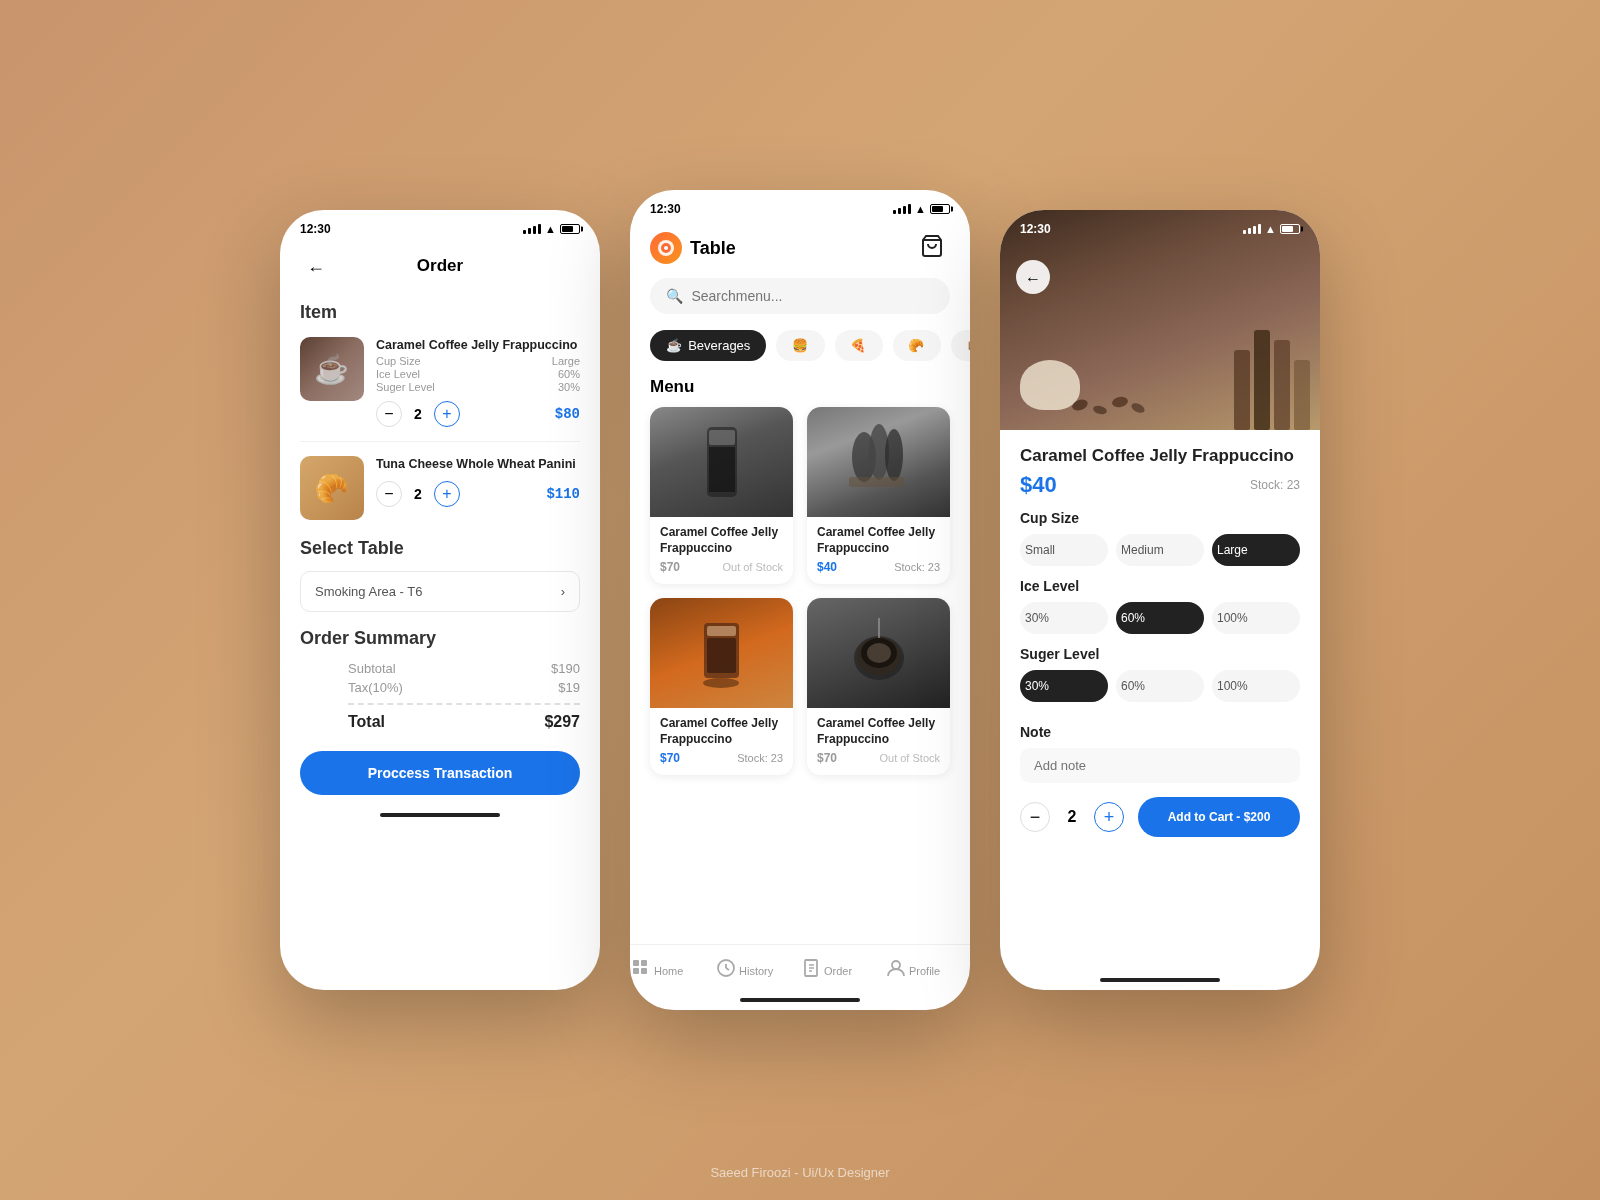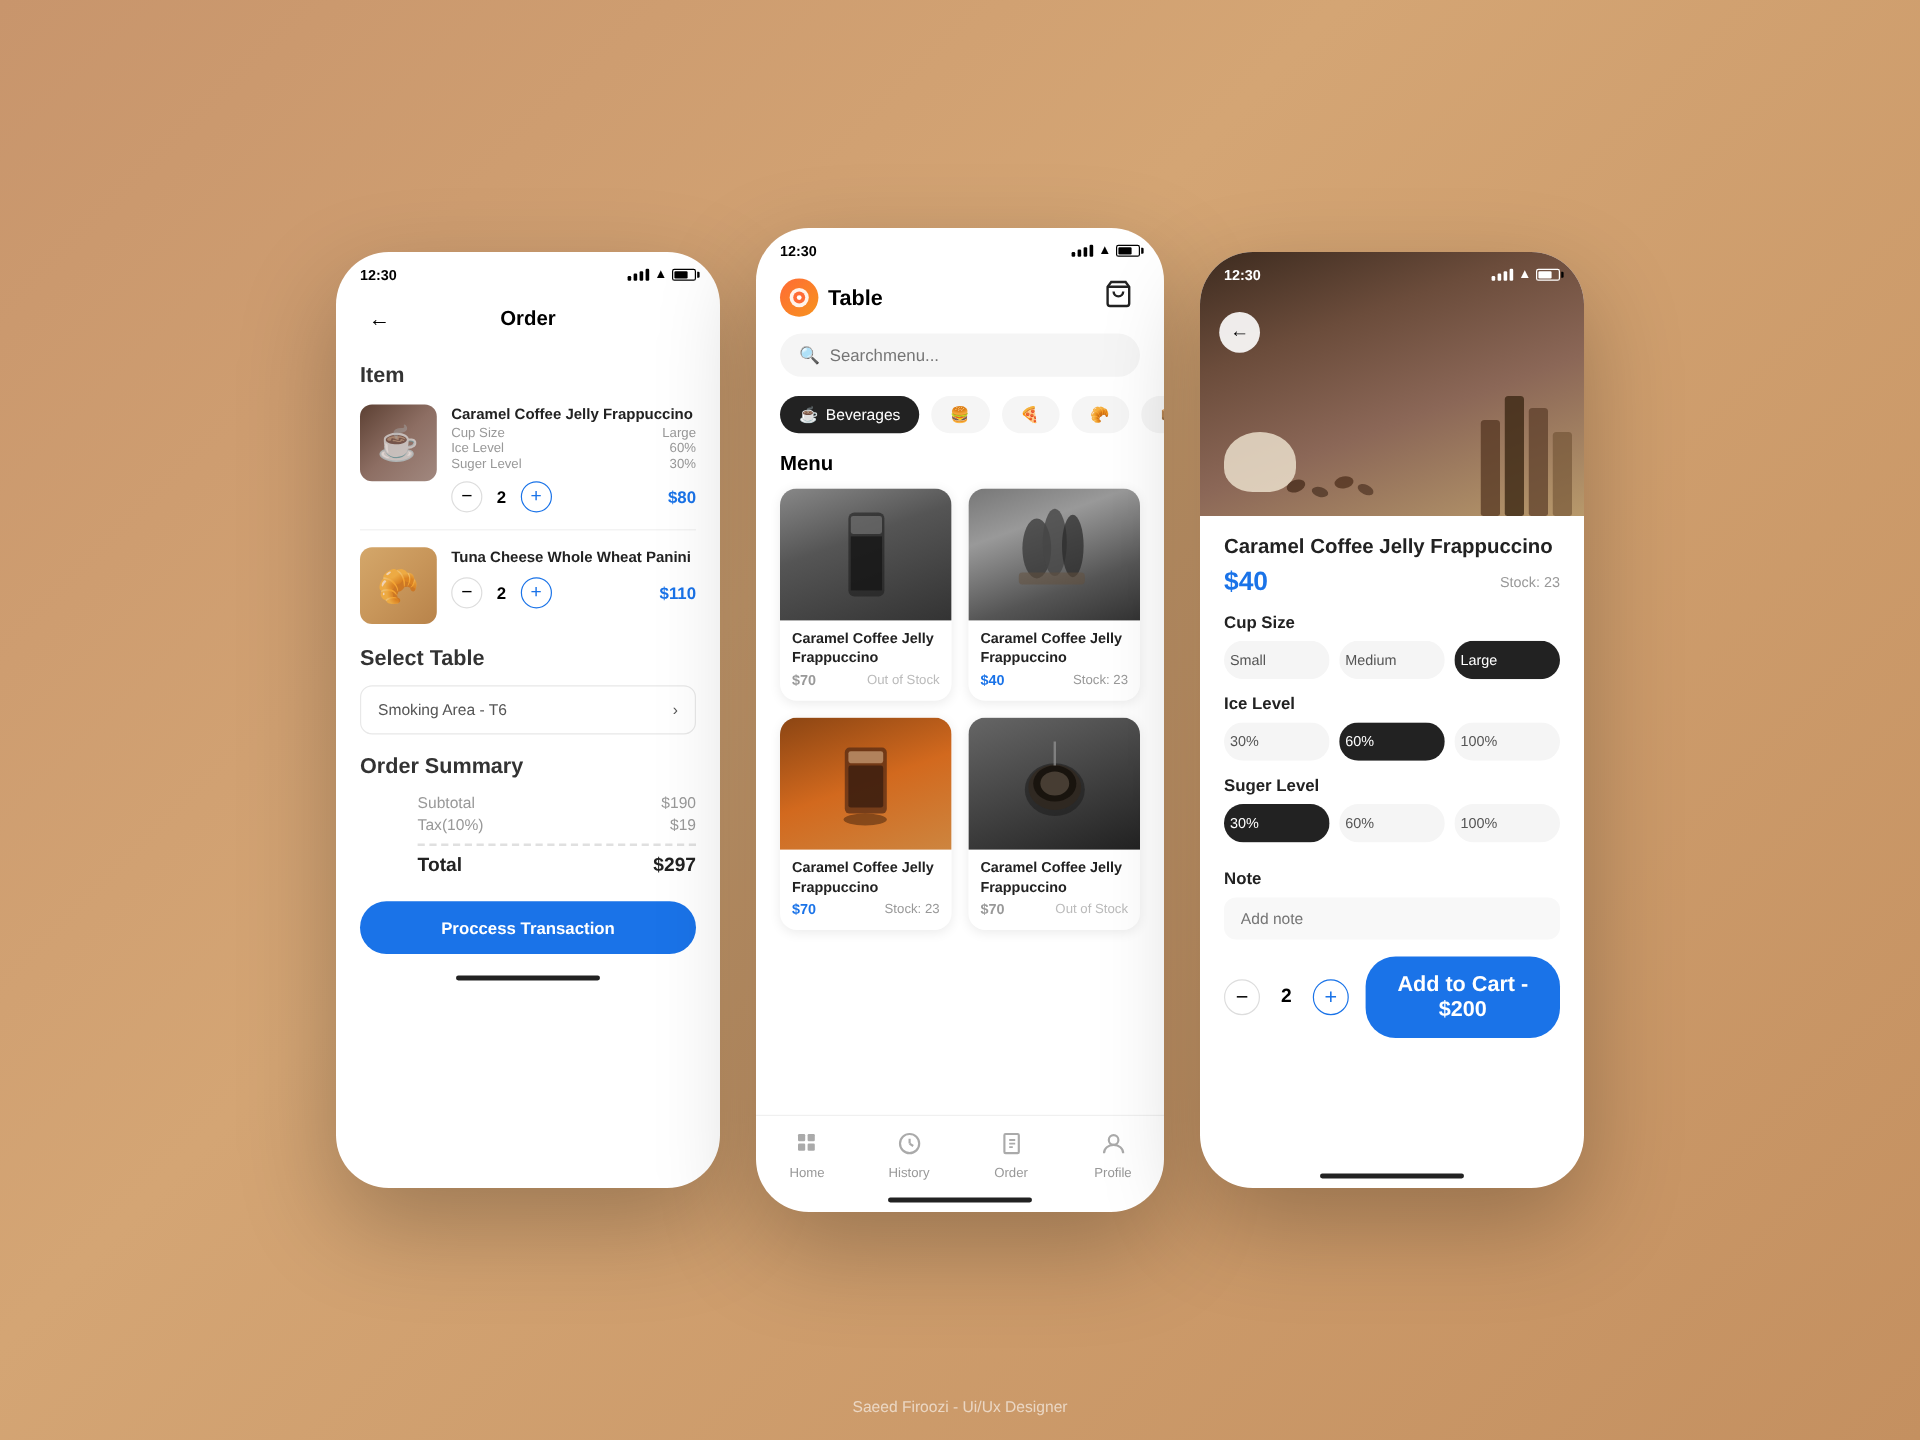--- a/index.html
+++ b/index.html
@@ -156,21 +156,21 @@
       background: #fff;
       font-size: 16px;
       cursor: pointer;
       display: flex;
       align-items: center;
       justify-content: center;
       line-height: 1;
     }
 
     .qty-num { font-size: 14px; font-weight: 600; }
-    .item-price { font-size: 14px; font-weight: 700; color: #1a73e8; margin-left: auto; }
+    .item-price { font-size: 14px; font-weight: 700; color: #1a73e8; margin-left: auto; font-family: Liberation Mono, monospace; }
 
     .divider { height: 1px; background: #f0f0f0; margin: 4px 20px; }
 
     .table-select {
       margin: 8px 20px;
       border: 1px solid #e8e8e8;
       border-radius: 10px;
       padding: 12px 14px;
       display: flex;
       align-items: center;
@@ -355,21 +355,20 @@
     .bottom-nav {
       display: flex;
       border-top: 1px solid #f0f0f0;
       padding: 8px 0 4px;
       margin-top: auto;
     }
 
     .nav-item {
       flex: 1;
       display: flex;
-      flex-direction: column;
       align-items: center;
       gap: 2px;
       cursor: pointer;
       padding: 4px 0;
     }
 
     .nav-icon { font-size: 20px; color: #999; }
     .nav-label { font-size: 11px; color: #999; }
 
     
@@ -469,21 +468,21 @@
 
     .qty-num-lg { font-size: 16px; font-weight: 600; min-width: 20px; text-align: center; }
 
     .add-cart-btn {
       flex: 1;
       padding: 13px;
       background: #1a73e8;
       color: #fff;
       border: none;
       border-radius: 25px;
-      font-size: 18px;
+      font-size: 12px;
       font-weight: 600;
       cursor: pointer;
     }
 
     .footer-credit {
       position: absolute;
       bottom: 20px;
       left: 50%;
       transform: translateX(-50%);
       font-size: 13px;

